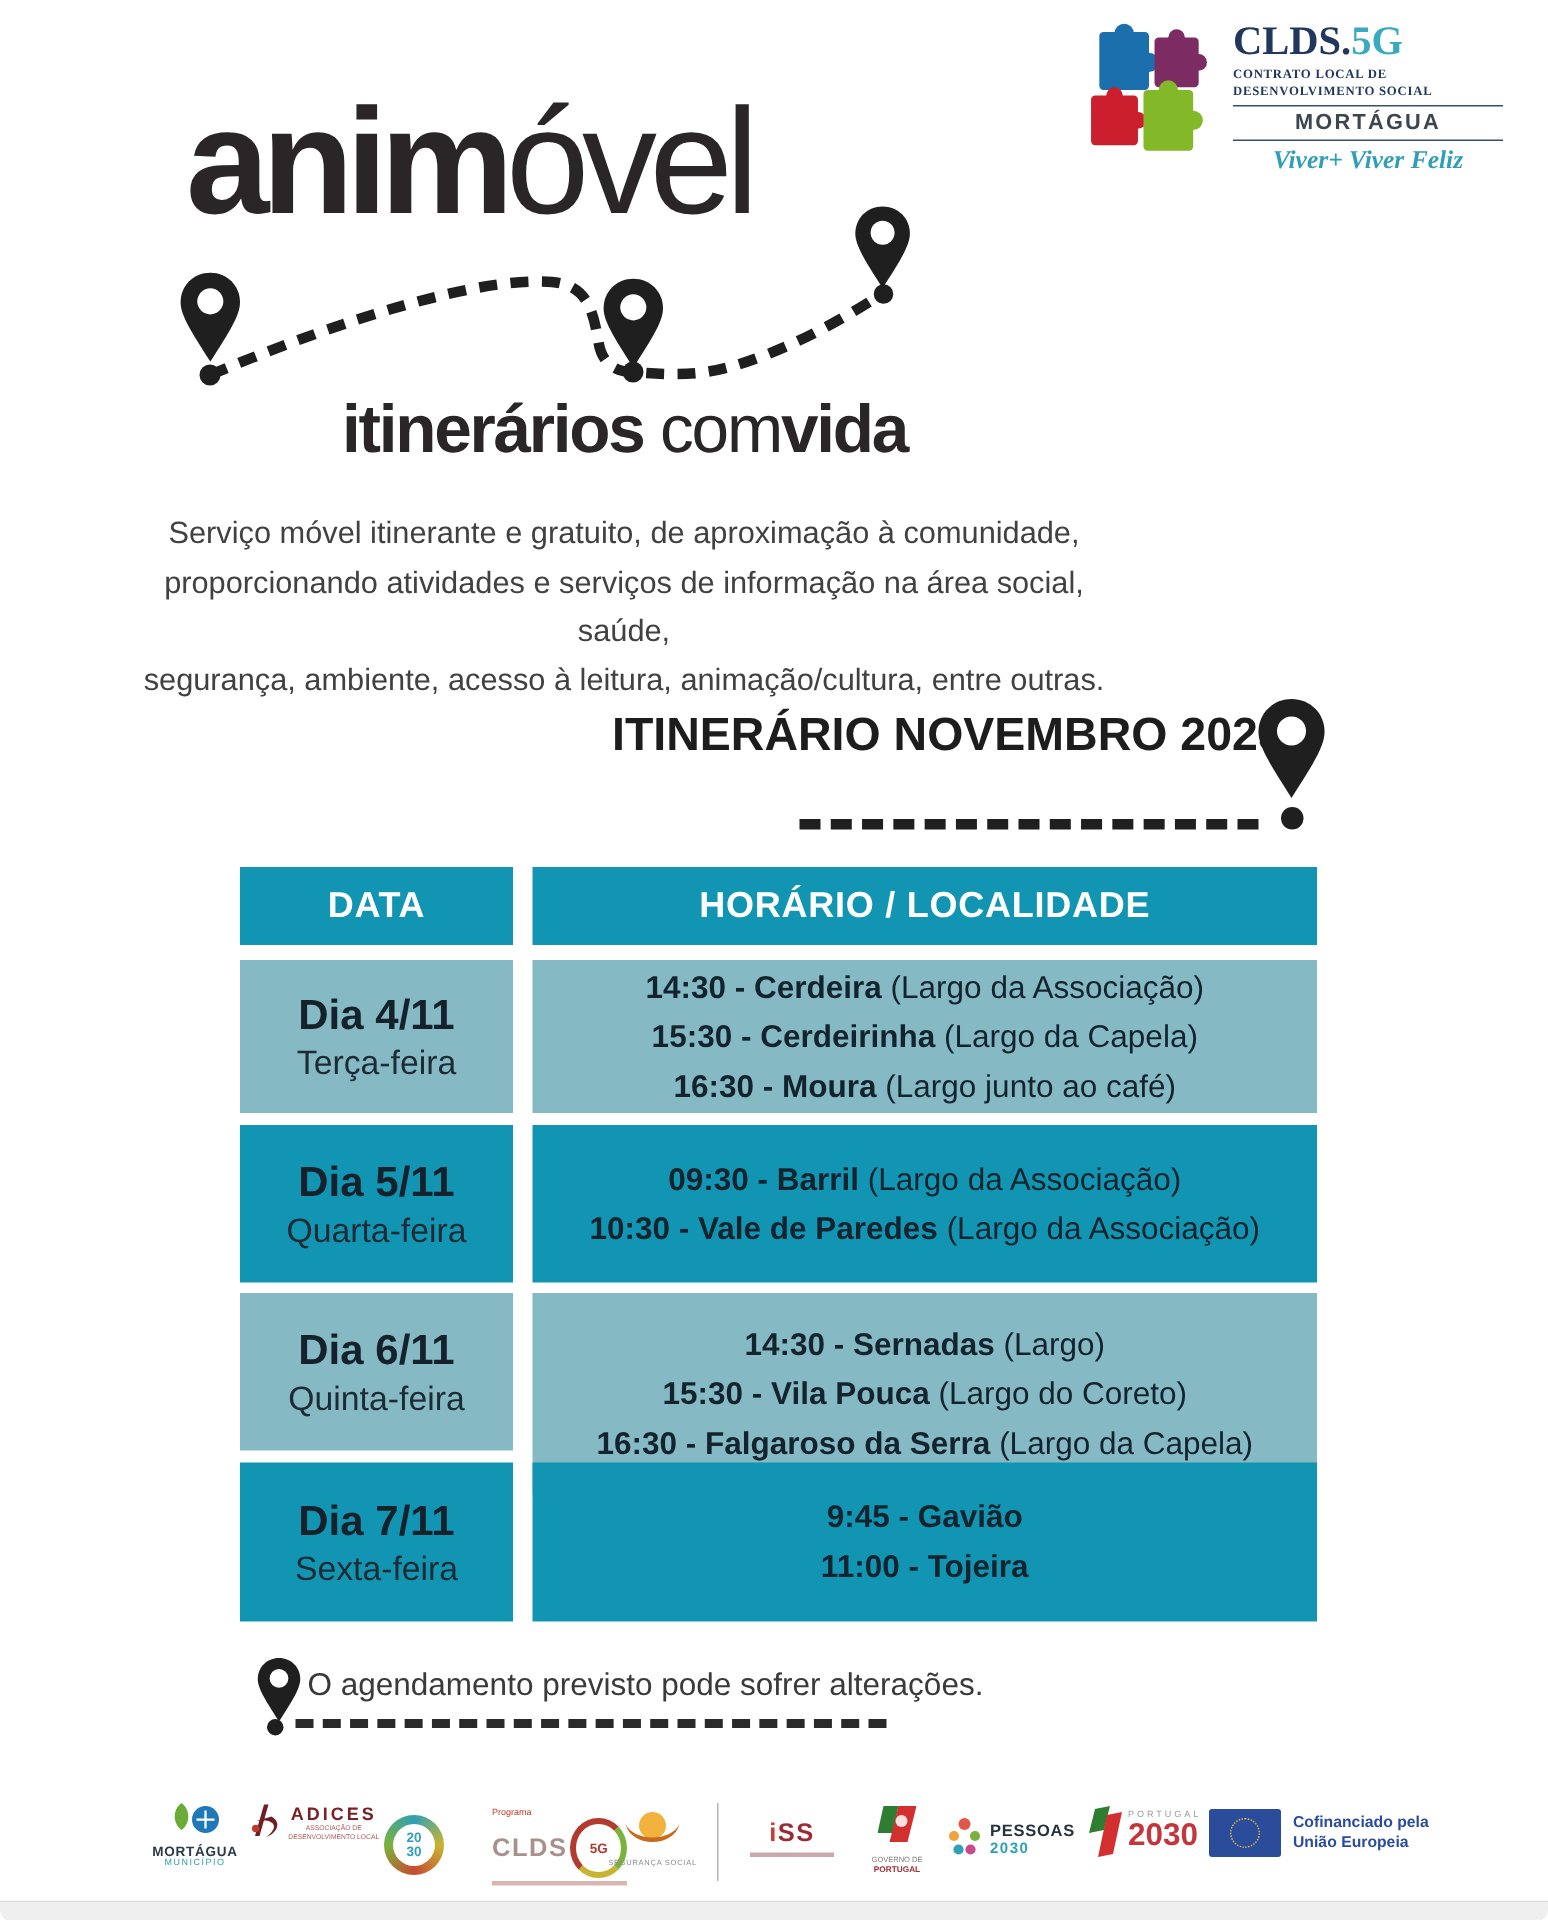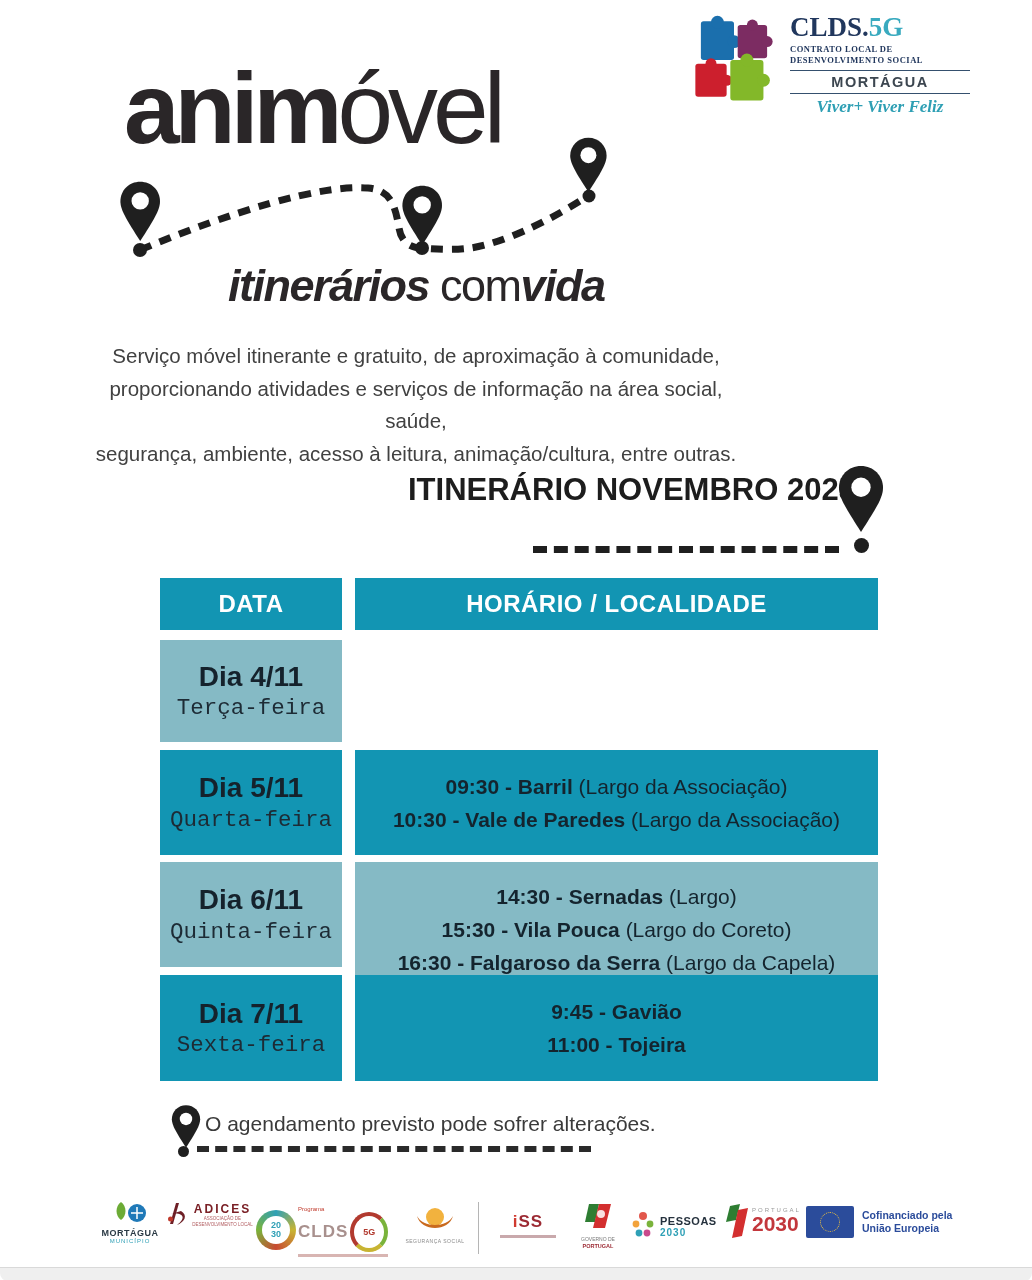--- a/index.html
+++ b/index.html
@@ -7,25 +7,25 @@
         font-family:"Liberation Sans", sans-serif;color:#222;}
 
   
   .brand-title{position:absolute;left:124px;top:56px;font-size:100px;line-height:1.05;
                letter-spacing:-5px;color:#2a2628;white-space:nowrap;}
   .brand-title .b{font-weight:700;}
   .brand-title .l{font-weight:400;}
   .route-svg{position:absolute;left:110px;top:128px;}
   .tagline{position:absolute;left:228px;top:260px;font-size:45px;letter-spacing:-1.5px;
            color:#2a2628;white-space:nowrap;}
-  .tagline .b{font-weight:700;font-style:italic;}
+  .tagline .b{font-weight:700;}
   .tagline .r{font-weight:400;}
 
   
-  .clds{position:absolute;left:688px;top:14px;display:flex;gap:10px;align-items:flex-start;}
+  .clds{position:absolute;left:720px;top:14px;display:flex;gap:10px;align-items:flex-start;}
   .clds-text{width:180px;}
   .clds-name{font-family:"Liberation Serif", serif;font-weight:700;font-size:27px;line-height:1;}
   .clds-name .navy{color:#21375d;}
   .clds-name .teal{color:#39aabf;}
   .clds-sub{font-family:"Liberation Serif", serif;font-weight:700;font-size:8.5px;color:#21375d;
             letter-spacing:.5px;line-height:1.35;margin-top:3px;}
   .clds-rule{border-top:1.5px solid #35506e;margin:3px 0;}
   .clds-town{font-size:14.5px;font-weight:700;color:#3c4650;letter-spacing:1.5px;text-align:center;}
   .clds-motto{font-family:"Liberation Serif", serif;font-style:italic;font-weight:700;
               font-size:17px;color:#2e9fb4;text-align:center;margin-top:2px;}
@@ -44,21 +44,21 @@
   .it-pin{position:absolute;left:836px;top:464px;}
   .dot{position:absolute;border-radius:50%;background:#1f1f1f;}
   .it-pin-dot{left:854px;top:538px;width:15px;height:15px;}
 
   
   .cell{position:absolute;display:flex;flex-direction:column;justify-content:center;align-items:center;}
   .teal-bg{background:#1295b3;}
   .light-bg{background:#85bac5;}
   .th{color:#ffffff;font-weight:700;font-size:24px;letter-spacing:.5px;}
   .day{font-size:28px;font-weight:700;color:#15222c;line-height:1.2;}
-  .weekday{font-size:22.5px;color:#1d2b35;line-height:1.2;margin-top:2px;font-family:Liberation Mono, monospace;}
+  .weekday{font-size:22.5px;color:#1d2b35;line-height:1.2;margin-top:2px;}
   .entry{font-size:21px;color:#14242e;line-height:33px;white-space:nowrap;}
   .entry b{font-weight:700;}
 
   
   .note-pin{position:absolute;left:170px;top:1104px;}
   .note-dot{left:178px;top:1146px;width:11px;height:11px;}
   .note-text{position:absolute;left:205px;top:1112px;font-size:21px;color:#3a3a3a;}
   .note-dash{position:absolute;left:197px;top:1146px;width:394px;border-top:6px dashed #2a2a2a;}
 
   
@@ -190,20 +190,25 @@
     <div class="th">DATA</div>
   </div>
   <div class="cell teal-bg" style="left:355px;top:578px;width:523px;height:52px;">
     <div class="th">HORÁRIO / LOCALIDADE</div>
   </div>
 
   <div class="cell light-bg" style="left:160px;top:640px;width:182px;height:102px;">
     <div class="day">Dia 4/11</div>
     <div class="weekday">Terça-feira</div>
   </div>
+  <div class="cell light-bg" style="left:355px;top:640px;width:523px;height:102px;">
+    <div class="entry"><b>14:30 - Cerdeira</b><span> (Largo da Associação)</span></div>
+    <div class="entry"><b>15:30 - Cerdeirinha</b><span> (Largo da Capela)</span></div>
+    <div class="entry"><b>16:30 - Moura</b><span> (Largo junto ao café)</span></div>
+  </div>
 
   <div class="cell teal-bg" style="left:160px;top:750px;width:182px;height:105px;">
     <div class="day">Dia 5/11</div>
     <div class="weekday">Quarta-feira</div>
   </div>
   <div class="cell teal-bg" style="left:355px;top:750px;width:523px;height:105px;">
     <div class="entry"><b>09:30 - Barril</b><span> (Largo da Associação)</span></div>
     <div class="entry"><b>10:30 - Vale de Paredes</b><span> (Largo da Associação)</span></div>
   </div>
 
@@ -260,21 +265,21 @@
 
   <div class="logo" style="left:256px;top:1210px;">
     <div class="badge30">
         <div class="badge30-in">
       <span>20</span>
       <span>30</span>
     </div>
       </div>
   </div>
 
-  <div class="logo" style="left:298px;top:1206px;width:90px;">
+  <div class="logo" style="left:328px;top:1206px;width:90px;">
     <div class="clds-prog-word">Programa</div>
     <div style="display:flex;align-items:center;gap:2px;justify-content:center;">
       <div class="clds-prog-name">CLDS</div>
       <div class="ring5g">
           <span>5G</span>
         </div>
     </div>
     <div class="redbar"></div>
   </div>
 

